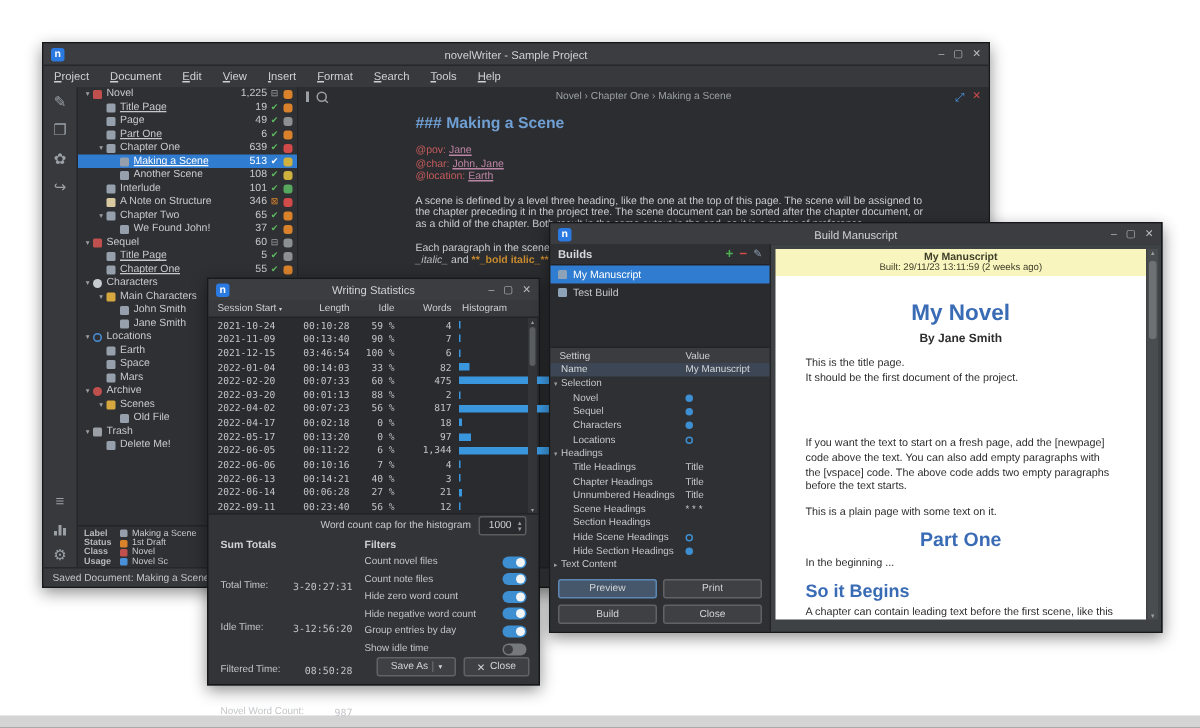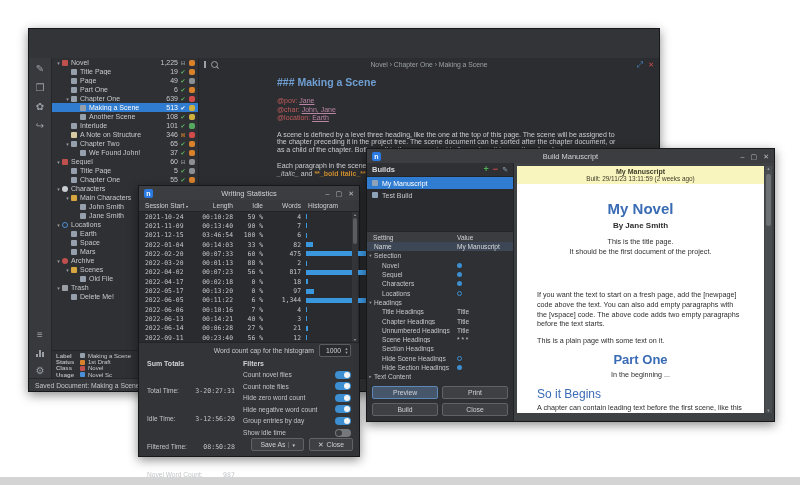--- a/index.html
+++ b/index.html
@@ -135,36 +135,56 @@
   .build-buttons{padding:4px 5px 5px;display:grid;grid-template-columns:1fr 1fr;gap:4px}
   .build-buttons .btn{justify-content:center}
   .btn.primary{background:#46566b;border-color:#5d88b5}
   .preview{flex:1;background:#3f4245;padding:3px 10px 8px 3px;display:flex;flex-direction:column;position:relative}
   .banner{background:#f9f5be;text-align:center;padding:2px 0;color:#3f3e2a}
   .banner .b1{font-size:7px;font-weight:bold}
   .banner .b2{font-size:6.4px}
   .page{background:#fff;flex:1;padding:6px 20px 0;color:#2e2e2e;font-size:7.2px;line-height:9.6px;overflow:hidden}
   .doc-title{color:#3a6bb5;font-size:15px;font-weight:bold;text-align:center;margin:14px 0 7px}
   .byline{font-size:8px;font-weight:bold;text-align:center;margin:0 0 7px}
-  .centered{text-align:center}
+  .centered{}
   .vspace{height:34px}
   .pg-p{margin:0 0 7px}
   .part-heading{color:#3a6bb5;font-size:13px;font-weight:bold;text-align:center;margin:10px 0 5px}
-  .chapter-heading{color:#3a6bb5;font-size:12px;font-weight:normal;margin:10px 0 4px}
+  .chapter-heading{color:#3a6bb5;font-size:12px;font-weight:bold;margin:10px 0 4px}
   .dots{text-align:center;letter-spacing:3px;font-weight:bold;margin-top:8px}
   .pvscroll{position:absolute;right:2px;top:3px;bottom:8px;width:7px;background:#4a4d50}
   .pvscroll .thumb{position:absolute;top:8px;left:1px;width:5px;height:52px;background:#6e7174;border-radius:2px}
   .pvscroll .ar{position:absolute;left:0;width:7px;text-align:center;font-size:4.5px;color:#9aa0a6}
 
   .bottom-band{position:absolute;left:0;top:477px;width:800px;height:8px;background:#d4d4d4}
 </style>
 </head>
 <body>
 
 <div class="window" id="main">
+  <div class="titlebar">
+    <div class="app-icon">n</div>
+    <div class="title">novelWriter - Sample Project</div>
+    <div class="controls">
+      <span>–</span>
+      <span>▢</span>
+      <span>✕</span>
+    </div>
+  </div>
+  <div class="menubar" id="menubar">
+      <span class="mitem"><u>P</u>roject</span>
+      <span class="mitem"><u>D</u>ocument</span>
+      <span class="mitem"><u>E</u>dit</span>
+      <span class="mitem"><u>V</u>iew</span>
+      <span class="mitem"><u>I</u>nsert</span>
+      <span class="mitem"><u>F</u>ormat</span>
+      <span class="mitem"><u>S</u>earch</span>
+      <span class="mitem"><u>T</u>ools</span>
+      <span class="mitem"><u>H</u>elp</span>
+    </div>
   <div class="main-content">
     <div class="activity">
       <span class="aicon">✎</span>
       <span class="aicon">❐</span>
       <span class="aicon">✿</span>
       <span class="aicon">↪</span>
       <span class="aicon spacer"></span>
       <span class="aicon">≡</span>
       <span class="aicon bars">
           <i style="height:3px"></i>

